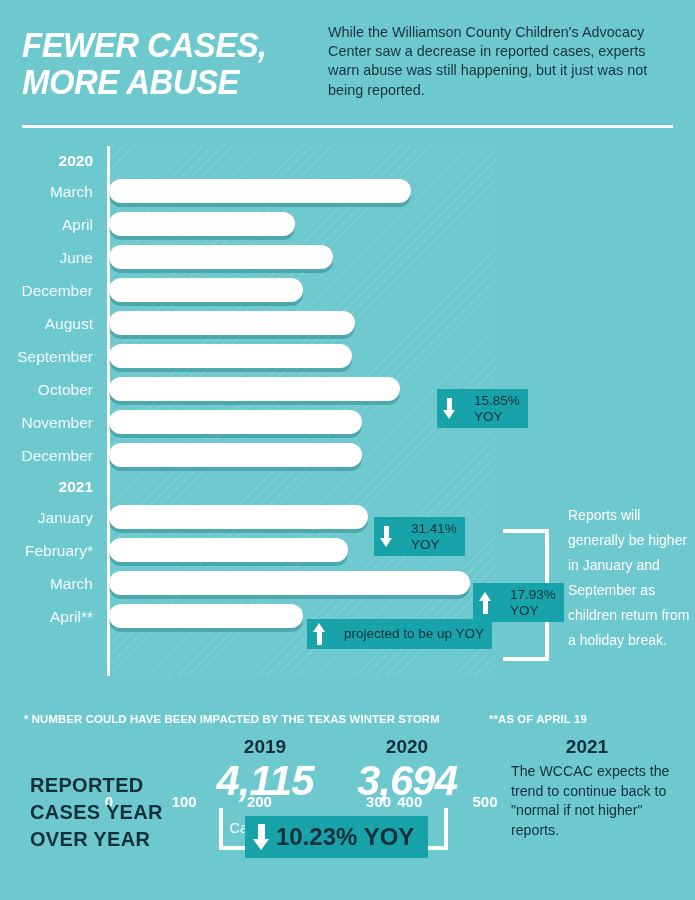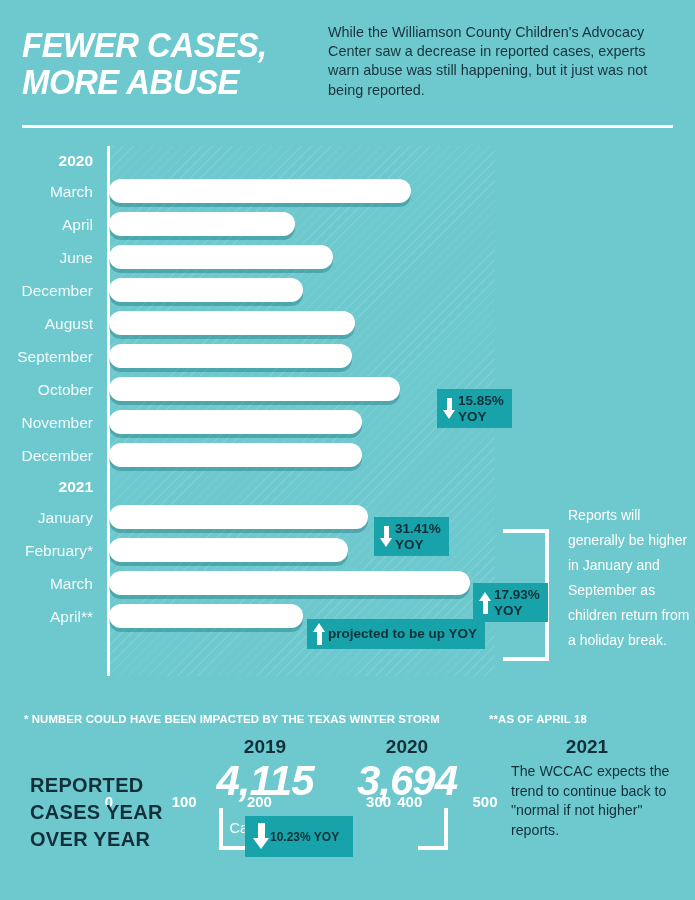--- a/index.html
+++ b/index.html
@@ -61,24 +61,24 @@
   }
   .bar{
     position:absolute;left:109px;top:4px;height:24px;
     background:#ffffff;border-radius:12px;
     box-shadow:0 4px 0 0 rgba(0,90,96,0.30);
   }
   .callout{
     position:absolute;
     background:#17a3a9;
     color:#13303a;
-    font-weight:bold;
+    font-weight:normal;
     font-size:13.5px;line-height:15.5px;
     padding:4px 8px 4px 6px;
-    display:flex;align-items:center;gap:2px;
+    display:flex;align-items:center;gap:18px;
     white-space:nowrap;
   }
   .callout.one-line{font-size:13.5px;}
   .arrow{
     display:inline-block;width:13px;height:22px;position:relative;flex:0 0 13px;
   }
   .arrow::before{
     content:"";position:absolute;left:4px;top:0;width:5px;height:13px;background:#ffffff;
   }
   .arrow::after{
@@ -137,22 +137,22 @@
     font-family:"Liberation Sans Narrow","Liberation Sans",sans-serif;
   }
   #yb-2019{left:210px;top:0;width:110px;}
   #yb-2020{left:352px;top:0;width:110px;}
   #yb-2021{left:497px;top:0;width:180px;}
   .yearBlock .para{
     color:#13303a;font-size:14.2px;line-height:19.5px;text-align:left;padding-left:14px;padding-top:4px;
   }
   .yoyBox{
     position:absolute;left:245px;top:80px;
-    background:#17a3a9;color:#13303a;font-weight:bold;font-size:12px;
-    padding:7px 14px 7px 8px;display:flex;align-items:center;
+    background:#17a3a9;color:#13303a;font-weight:bold;font-size:24px;
+    padding:7px 14px 7px 8px;display:flex;align-items:center;gap:6px;
   }
   .yoyBox .arrow{width:17px;height:27px;flex:0 0 17px;}
   .yoyBox .arrow::before{left:5px;width:7px;height:16px;}
   .yoyBox .arrow::after{left:0;top:15px;border-left:8.5px solid transparent;border-right:8.5px solid transparent;border-top:11px solid #ffffff;}
   .bracket{position:absolute;}
   .bracket i{position:absolute;background:#ffffff;display:block;}
   #br-left{left:219px;top:72px;width:30px;height:42px;}
   #br-left .v{left:0;top:0;width:4px;height:42px;}
   #br-left .h{left:0;top:38px;width:30px;height:4px;}
   #br-right{left:418px;top:72px;width:30px;height:42px;}
@@ -277,21 +277,21 @@
       <div class="callout one-line" style="left: 307px; top: 486px;">
         <span class="arrow up"></span>
         <span class="calloutText">
           <span>projected to be up YOY</span>
         </span>
       </div>
     </div>
 
   <div class="footnotes">
     <div class="fn1">* NUMBER COULD HAVE BEEN IMPACTED BY THE TEXAS WINTER STORM</div>
-    <div class="fn2">**AS OF APRIL 18</div>
+    <div class="fn2">**AS OF APRIL 19</div>
   </div>
 
   <div class="bottom">
     <div class="bigLabel">REPORTED CASES YEAR OVER YEAR</div>
 
     <div class="yearBlock" id="yb-2019">
       <div class="yr">2019</div>
       <div class="num">4,115</div>
     </div>
 

